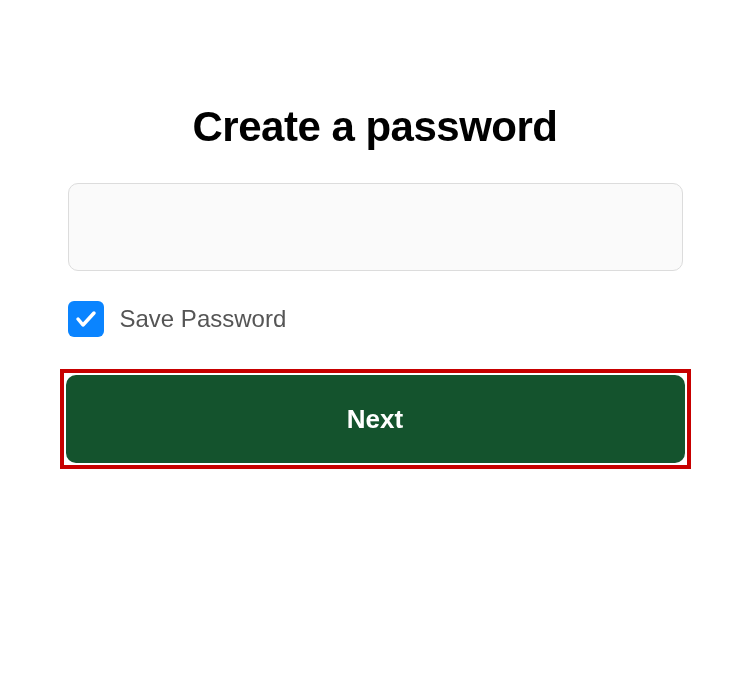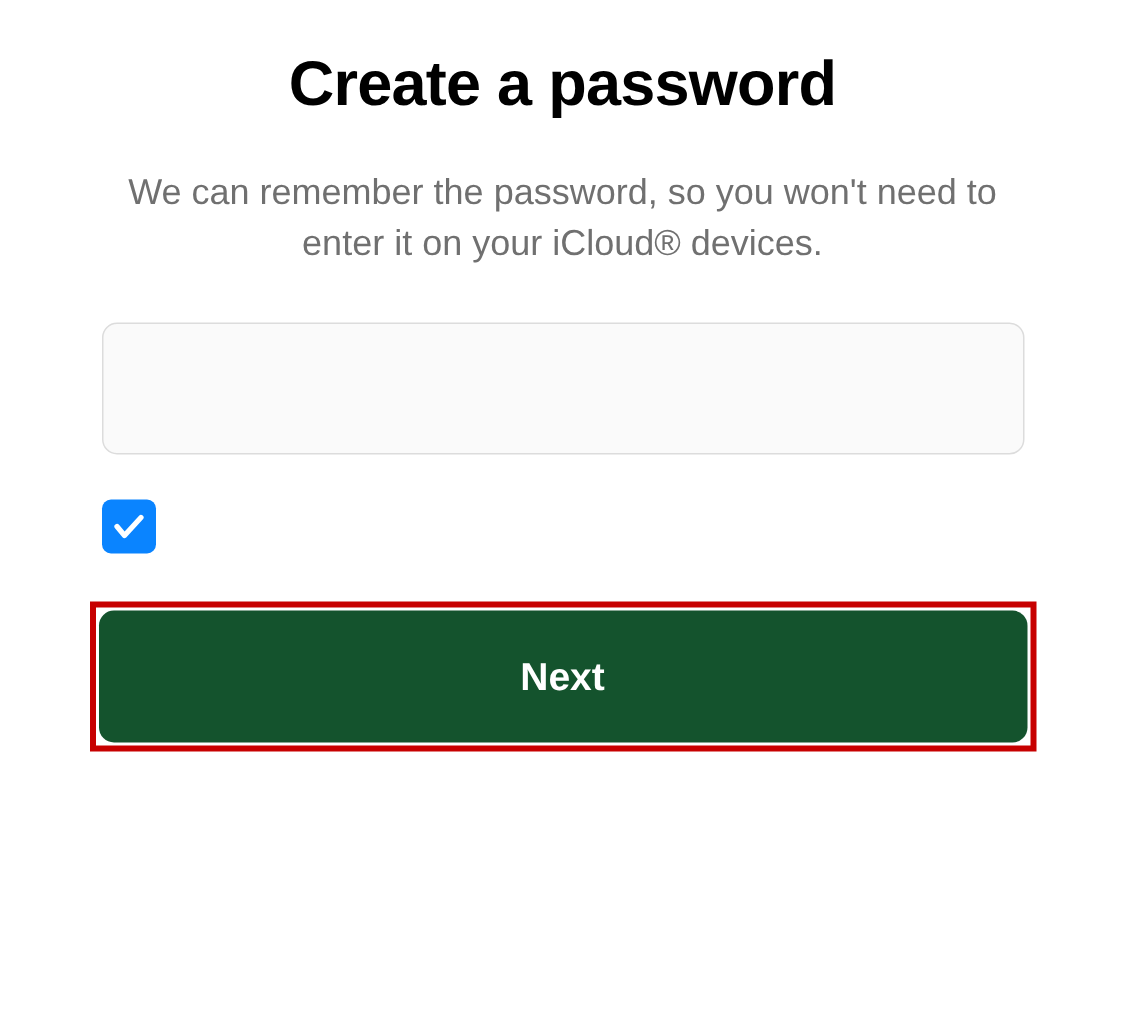--- a/index.html
+++ b/index.html
@@ -10,21 +10,21 @@
     body {
       font-family: -apple-system, BlinkMacSystemFont, "Segoe UI", Helvetica, Arial, sans-serif;
       background: #fff;
       width: 750px;
       height: 682px;
       display: flex;
       justify-content: center;
     }
     .container {
       width: 615px;
-      padding-top: 32px;
+      padding-top: 103px;
     }
     .title {
       font-size: 42px;
       font-weight: 700;
       text-align: center;
       color: #000;
       letter-spacing: -0.5px;
       margin-bottom: 32px;
     }
     .subtitle {
@@ -90,27 +90,27 @@
       display: flex;
       align-items: center;
       justify-content: center;
     }
   </style>
 </head>
 <body>
 
 <div class="container">
   <h1 class="title">Create a password</h1>
-  <p class="subtitle">We can remember the password, so you won't need to enter it on your iCloud® devices.</p>
   <input type="password" class="password-input" value="" style="">
   <div class="checkbox-row">
     <div class="checkbox">
       <svg viewBox="0 0 24 24" fill="none" stroke="#fff" stroke-width="3.5" stroke-linecap="round" stroke-linejoin="round">
         <polyline points="4 12 9 18 20 6"></polyline>
       </svg>
     </div>
+    <span class="checkbox-label">Save Password</span>
   </div>
   <div class="next-wrapper">
     <button class="next-button">
       <span>Next</span>
     </button>
   </div>
 </div>
 
 </body></html>

